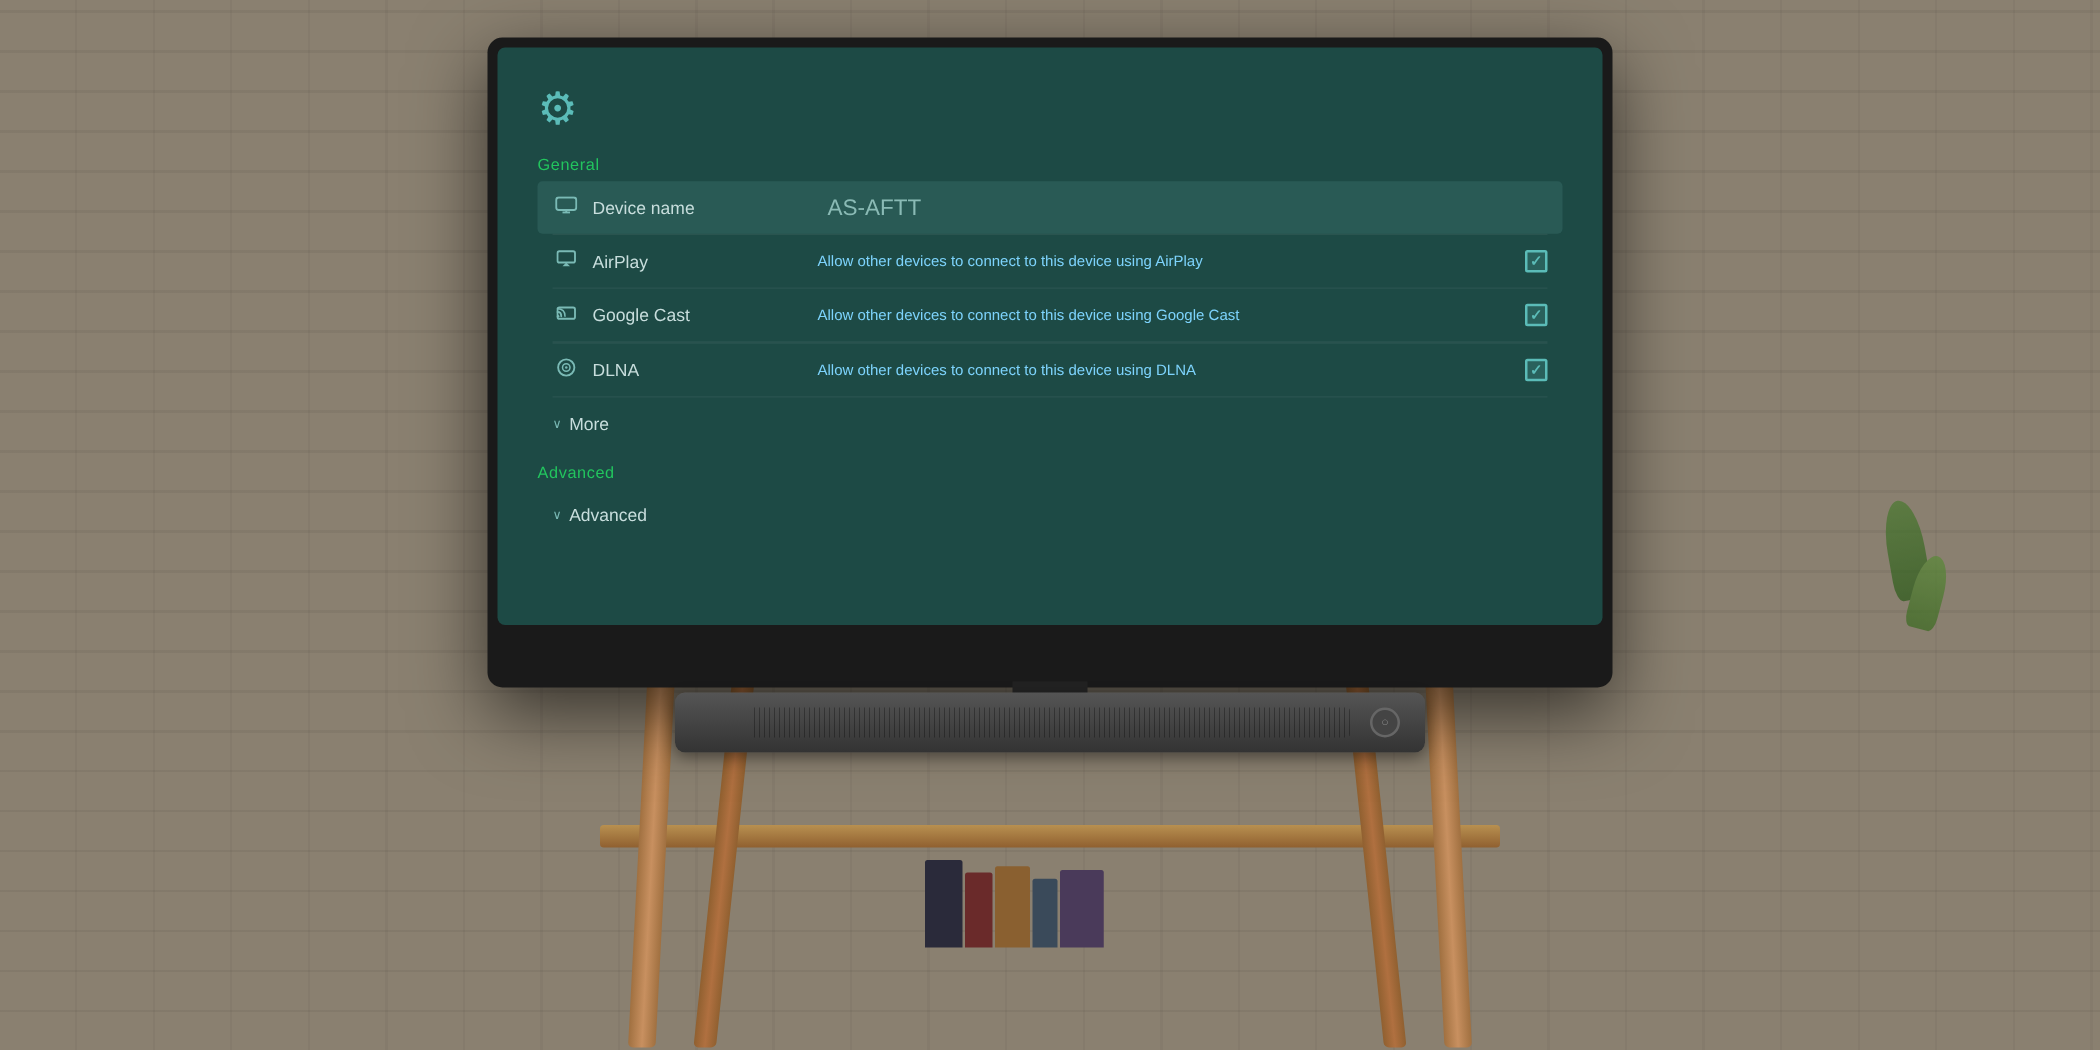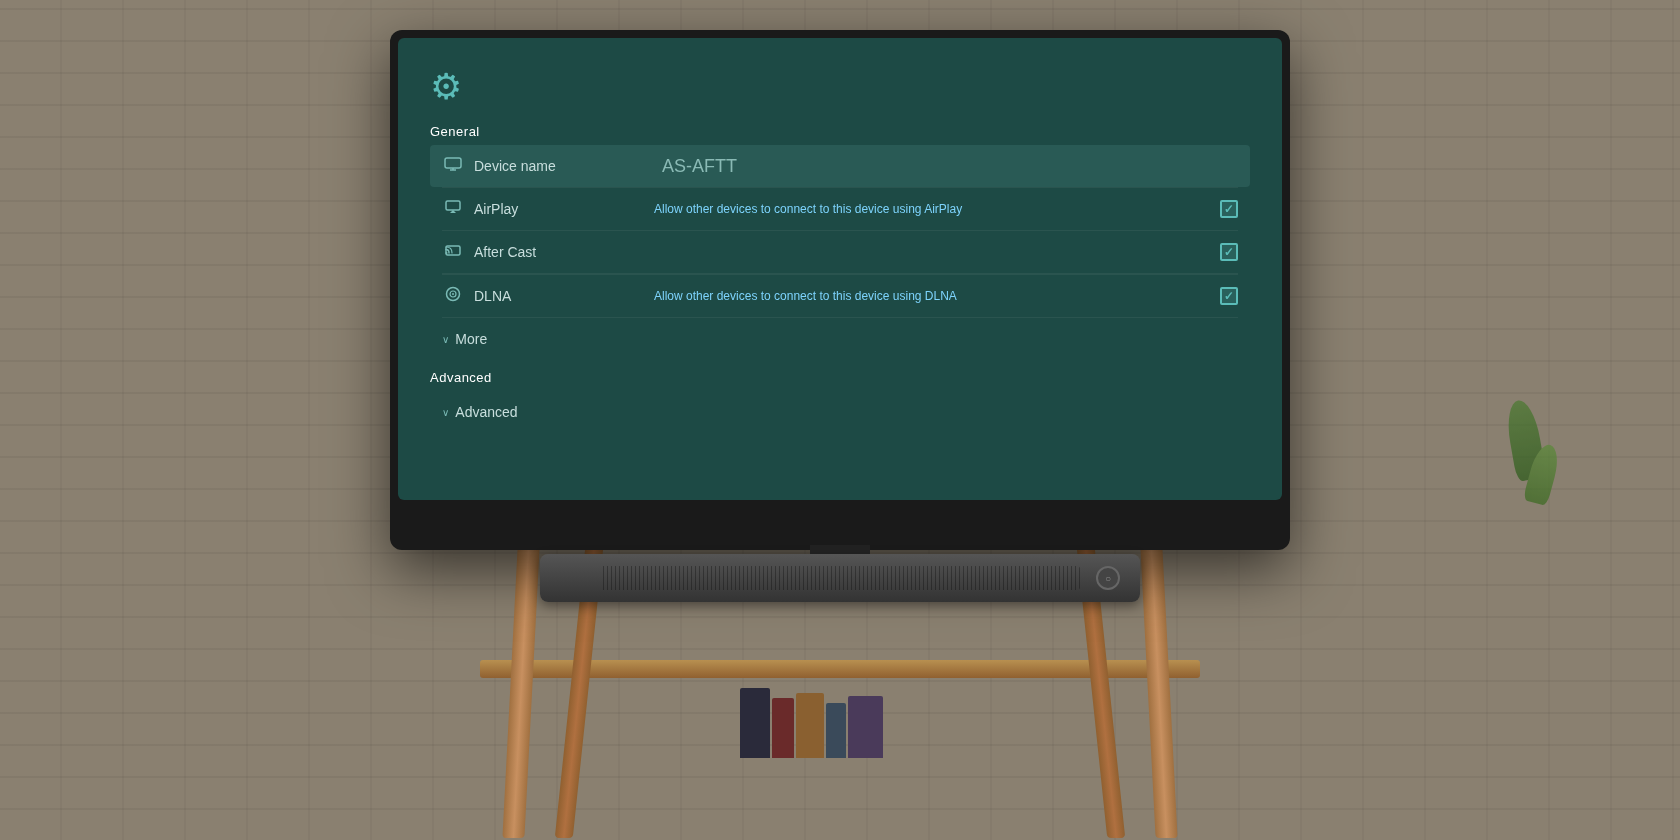--- a/index.html
+++ b/index.html
@@ -240,21 +240,21 @@
     }
 
     .settings-icon {
       font-size: 36px;
       color: #5bbcb8;
       margin-bottom: 16px;
     }
 
     .section-label {
       font-size: 13px;
-      color: #ffffff;
+      color: #22c55e;
       margin-bottom: 6px;
       letter-spacing: 0.5px;
     }
 
     .settings-list {
       list-style: none;
     }
 
     .settings-item {
       display: flex;
@@ -402,21 +402,22 @@
 
           <li class="settings-item">
             <span class="item-icon">
               <svg width="16" height="14" viewBox="0 0 16 14" fill="none">
                   <rect x="1" y="3" width="14" height="9" rx="1.5" stroke="#7abab5" stroke-width="1.5"></rect>
                   <path d="M1 6.5 Q4 6.5 4 10" stroke="#7abab5" stroke-width="1.5" fill="none" stroke-linecap="round"></path>
                   <path d="M1 4 Q7 4 7 10" stroke="#7abab5" stroke-width="1.2" fill="none" stroke-linecap="round"></path>
                   <circle cx="1.5" cy="10" r="1" fill="#7abab5"></circle>
                 </svg>
             </span>
-            <span class="item-label">After Cast</span>
+            <span class="item-label">Google Cast</span>
+            <span class="item-desc">Allow other devices to connect to this device using Google Cast</span>
             <div class="checkbox checked"></div>
           </li>
 
           <div class="divider"></div>
 
 
           <div class="divider"></div>
 
           <li class="settings-item">
             <span class="item-icon">

